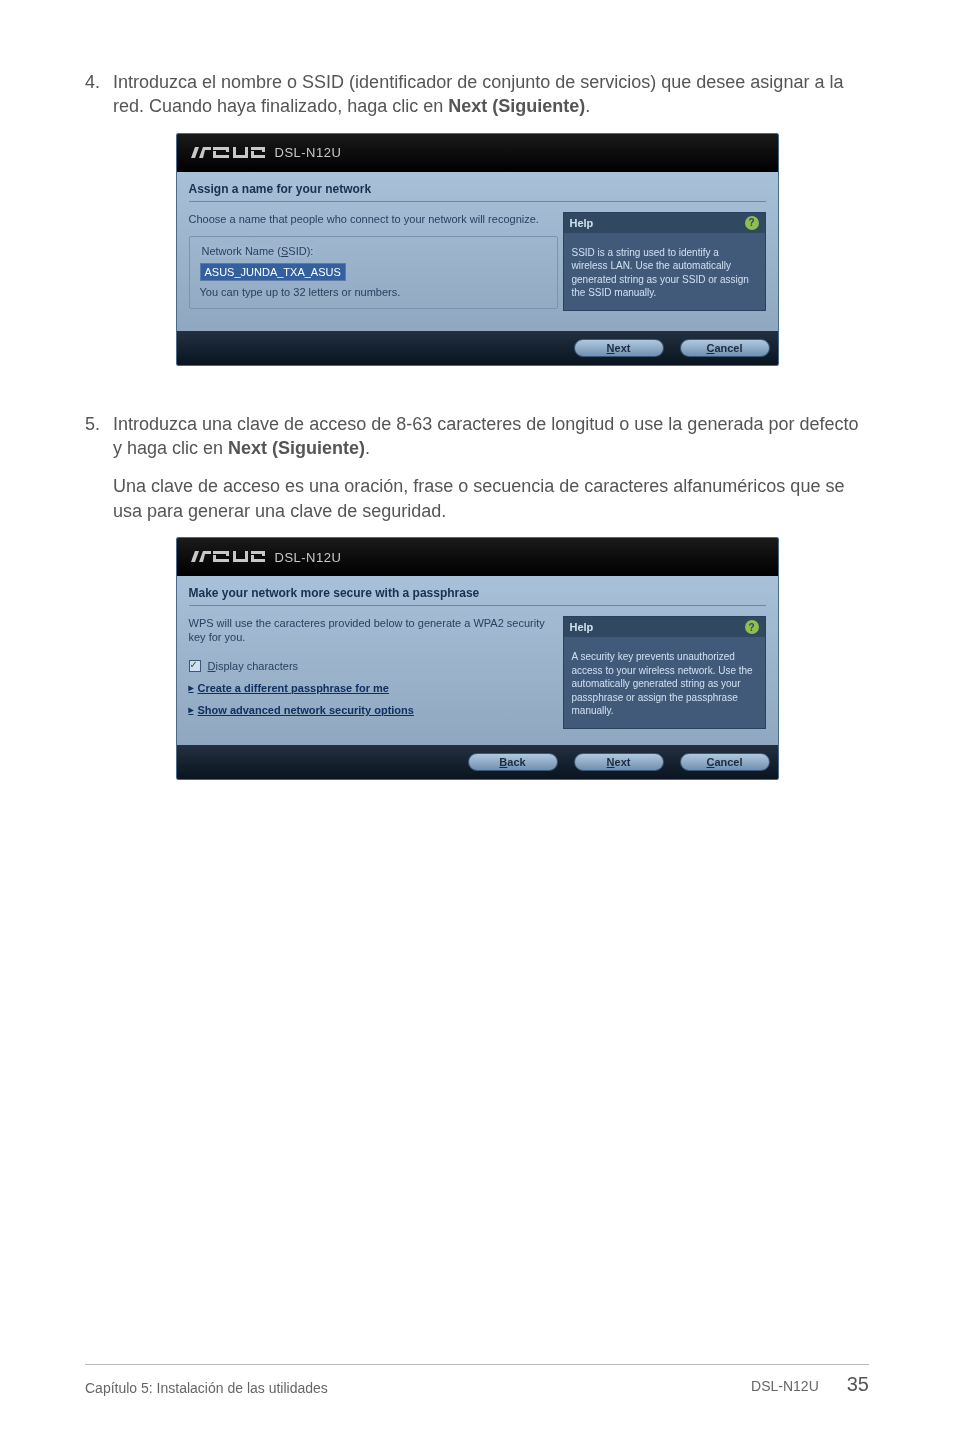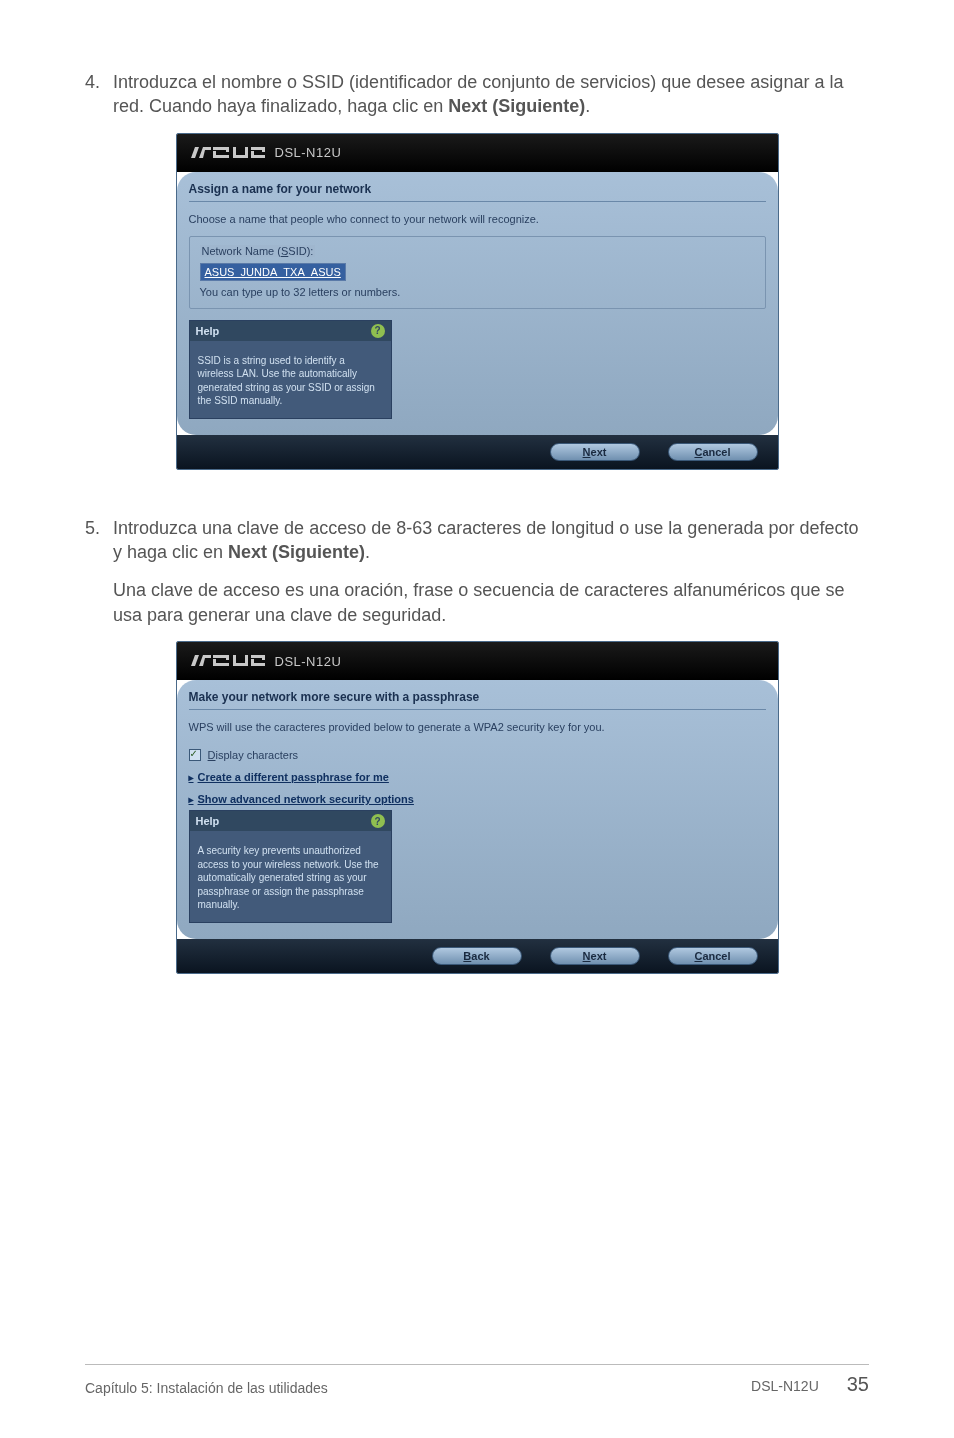--- a/index.html
+++ b/index.html
@@ -57,34 +57,32 @@
   .asus-model {
     color: #c8c8c8;
     font-size: 13px;
     letter-spacing: 0.5px;
     margin-left: 2px;
     font-family: Arial, sans-serif;
   }
   .ss-body {
     background: linear-gradient(#a8c0d8, #8fa8c0);
     padding: 10px 12px 16px 12px;
-    border-radius: 19px;
   }
   .section-title {
     font-weight: bold;
     font-size: 12px;
     color: #1a3050;
     border-bottom: 1px solid #6a88a8;
     padding-bottom: 5px;
     margin-bottom: 10px;
   }
   .content-row {
     display: flex;
     gap: 5px;
-    flex-direction: column;
   }
   .left-col {
     flex: 1;
     font-size: 11px;
     color: #2a4060;
   }
   .left-col .desc {
     margin-bottom: 10px;
     line-height: 1.3;
   }
@@ -105,21 +103,20 @@
   }
   .fieldset-legend .ul { text-decoration: underline; }
   .text-input {
     background: #3560a0;
     color: #fff;
     font-size: 11px;
     padding: 2px 4px;
     border: 1px solid #5a7aa8;
     display: inline-block;
     min-height: 16px;
-    text-decoration: underline;
   }
   .field-hint {
     font-size: 11px;
     color: #2a4060;
     margin-top: 5px;
   }
   .help-box {
     width: 203px;
     background: #425a7a;
     border: 1px solid #2a4060;
@@ -149,24 +146,24 @@
     display: inline-flex;
     align-items: center;
     justify-content: center;
   }
   .help-body {
     padding: 13px 8px 10px 8px;
     line-height: 1.35;
   }
   .ss-footer {
     background: linear-gradient(#223040, #0a1420);
-    padding: 8px 20px;
+    padding: 8px 8px;
     display: flex;
     justify-content: flex-end;
-    gap: 28px;
+    gap: 16px;
   }
   .pill-btn {
     background: linear-gradient(#b0c8e0, #7090b0);
     border: 1px solid #3a5878;
     border-radius: 10px;
     padding: 2px 24px;
     font-size: 11px;
     font-weight: bold;
     color: #1a2a40;
     cursor: pointer;

